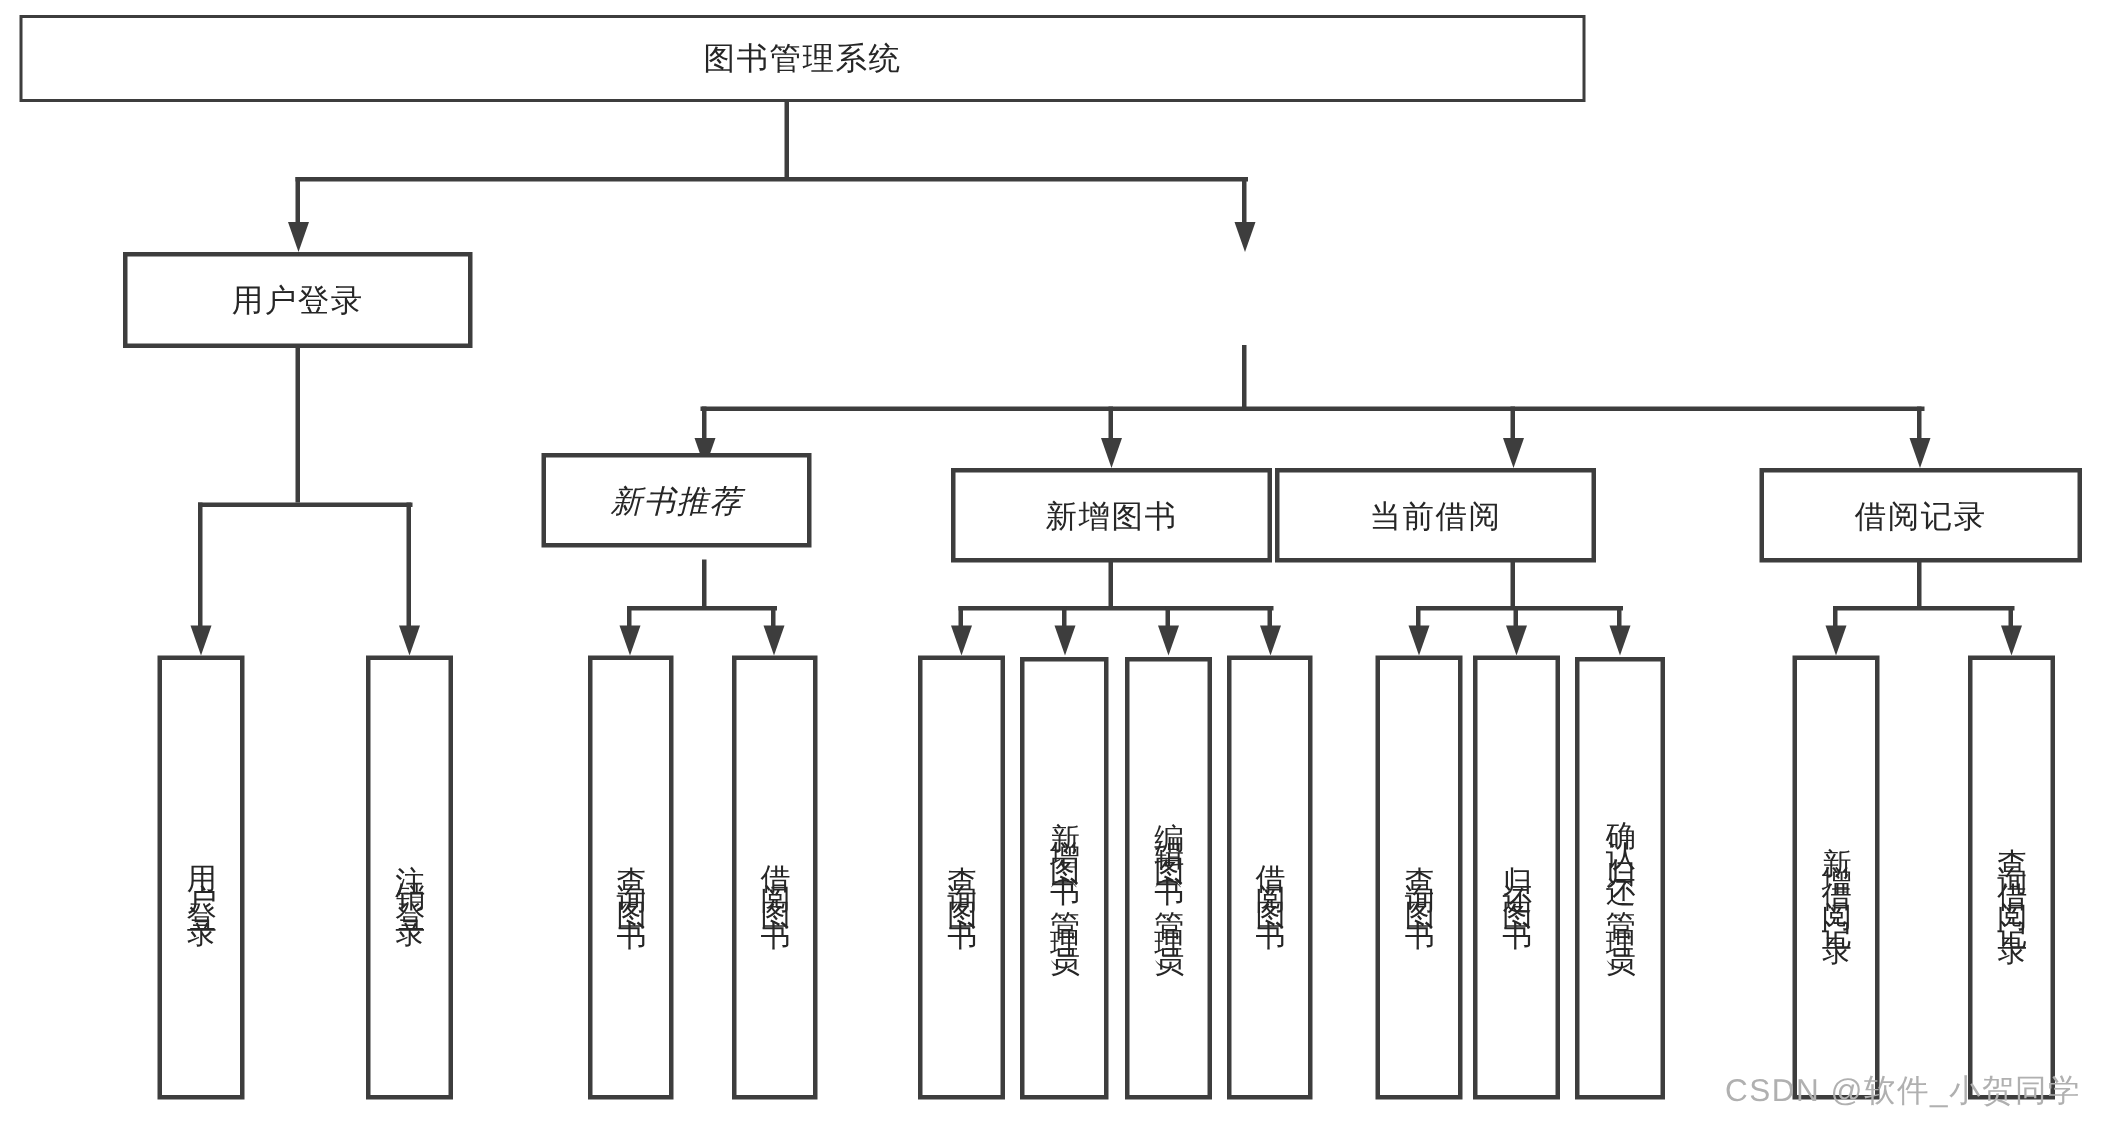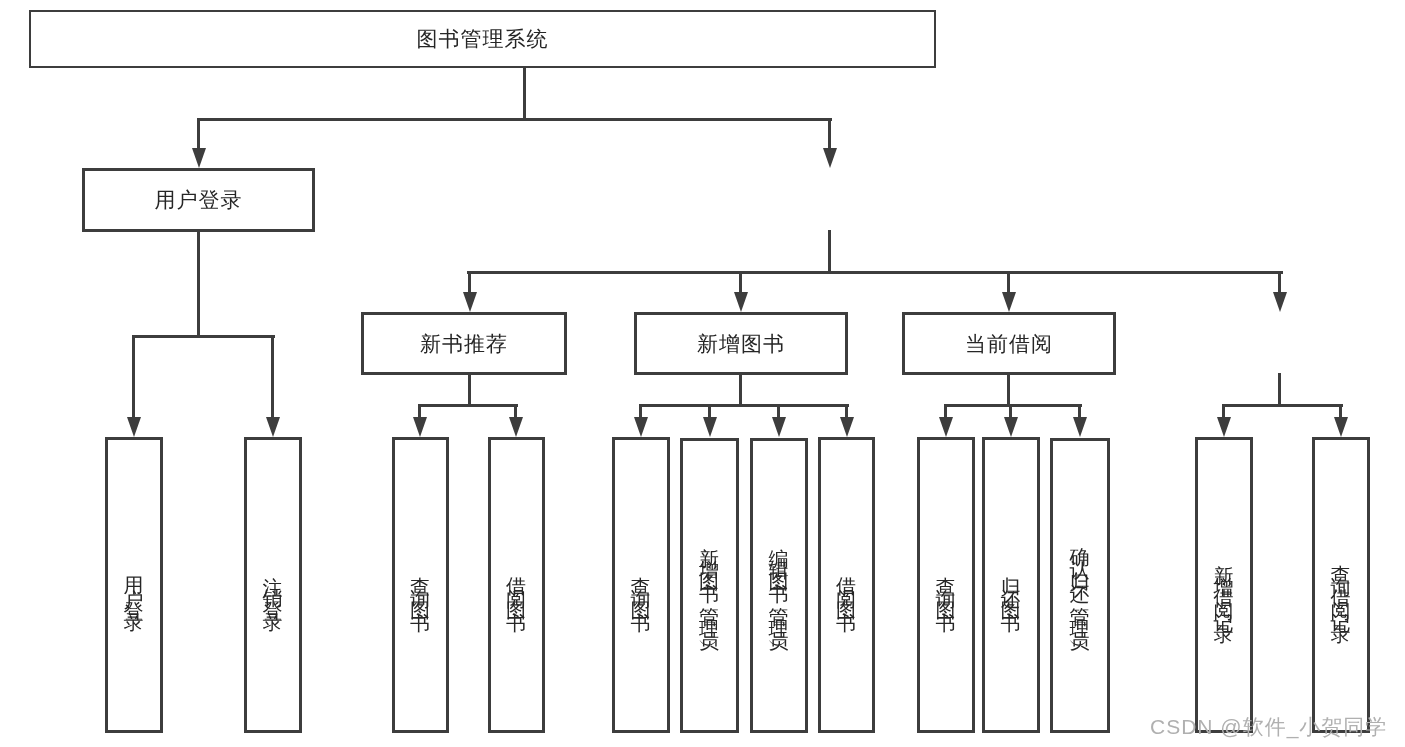--- a/index.html
+++ b/index.html
@@ -68,21 +68,21 @@
     color:var(--watermark);
     white-space:nowrap;
     z-index:5;
   }
 </style>
 </head>
 <body>
 
 <div class="canvas">
 
-  <div class="box hbox root-box" style="left:29px;top:10px;width:907px;height:58px;">
+  <div class="box hbox root-box" style="left:13px;top:10px;width:1044px;height:58px;">
     <span>图书管理系统</span>
   </div>
 
   <div class="line" style="left:523px;top:66px;width:3px;height:54px;"></div>
   <div class="line" style="left:197px;top:118px;width:635px;height:3px;"></div>
   <div class="line" style="left:197px;top:118px;width:3px;height:32px;"></div>
   <div class="arrow" style="left:192px;top:148px;"></div>
   <div class="line" style="left:828px;top:118px;width:3px;height:32px;"></div>
   <div class="arrow" style="left:823px;top:148px;"></div>
 
@@ -101,28 +101,31 @@
   <div class="line" style="left:467px;top:271px;width:816px;height:3px;"></div>
   <div class="line" style="left:468px;top:271px;width:3px;height:23px;"></div>
   <div class="arrow" style="left:463px;top:292px;"></div>
   <div class="line" style="left:739px;top:271px;width:3px;height:23px;"></div>
   <div class="arrow" style="left:734px;top:292px;"></div>
   <div class="line" style="left:1007px;top:271px;width:3px;height:23px;"></div>
   <div class="arrow" style="left:1002px;top:292px;"></div>
   <div class="line" style="left:1278px;top:271px;width:3px;height:23px;"></div>
   <div class="arrow" style="left:1273px;top:292px;"></div>
 
-  <div class="box hbox" style="left:361px;top:312px;width:206px;height:63px;">
+  <div class="box hbox" style="left:361px;top:302px;width:180px;height:63px;font-style:italic;">
     <span>新书推荐</span>
   </div>
   <div class="box hbox" style="left:634px;top:312px;width:214px;height:63px;">
     <span>新增图书</span>
   </div>
-  <div class="box hbox" style="left:902px;top:312px;width:214px;height:63px;">
+  <div class="box hbox" style="left:850px;top:312px;width:214px;height:63px;">
     <span>当前借阅</span>
+  </div>
+  <div class="box hbox" style="left:1173px;top:312px;width:215px;height:63px;">
+    <span>借阅记录</span>
   </div>
 
   <div class="line" style="left:468px;top:373px;width:3px;height:31px;"></div>
   <div class="line" style="left:418px;top:404px;width:100px;height:3px;"></div>
   <div class="line" style="left:418px;top:404px;width:3px;height:15px;"></div>
   <div class="arrow" style="left:413px;top:417px;"></div>
   <div class="line" style="left:514px;top:404px;width:3px;height:15px;"></div>
   <div class="arrow" style="left:509px;top:417px;"></div>
 
   <div class="line" style="left:739px;top:373px;width:3px;height:31px;"></div>

